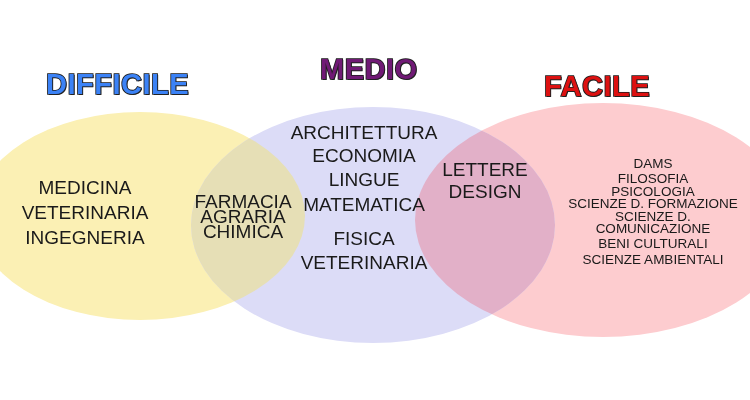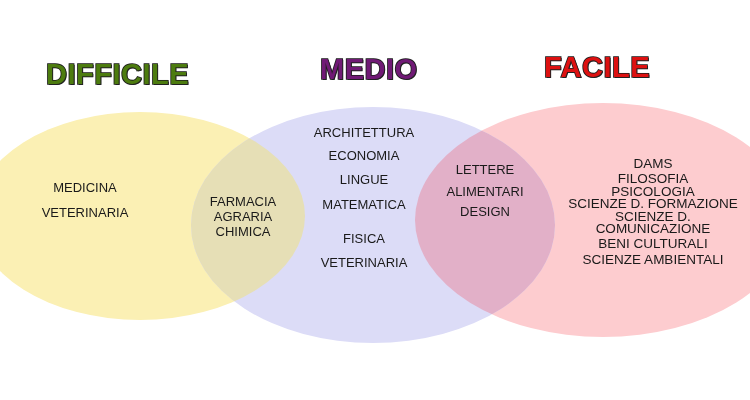--- a/index.html
+++ b/index.html
@@ -4,24 +4,24 @@
 <style>
   html, body { margin: 0; padding: 0; }
   body { width: 750px; height: 400px; overflow: hidden; background: #ffffff; position: relative; font-family: "Liberation Sans", sans-serif; }
   #venn { position: absolute; left: 0; top: 0; width: 750px; height: 400px; }
   .title {
     position: absolute; font-family: "Liberation Sans", sans-serif; font-weight: bold;
     font-size: 29px; letter-spacing: 0.5px;
     -webkit-text-stroke: 1.6px #1a1a1a; paint-order: stroke fill;
     text-shadow: 1px 1px 0 #222, 0 0 1px #222;
   }
-  .t-diff { left: 46px; top: 58px; color: #4d7c0f; }
+  .t-diff { left: 46px; top: 68px; color: #3b82f6; }
   .t-med { left: 320px; top: 53px; color: #701a75; }
-  .t-fac { left: 544px; top: 51px; color: #dd1111; }
-  .label-group { position: absolute; text-align: center; color: #1a1a1a; font-size: 13px; font-family: "Liberation Sans", sans-serif; }
+  .t-fac { left: 544px; top: 70px; color: #dd1111; }
+  .label-group { position: absolute; text-align: center; color: #1a1a1a; font-size: 19px; font-family: "Liberation Sans", sans-serif; }
   .label-group .it { display: block; white-space: nowrap; }
   .g-diff { left: 0; width: 170px; top: 180px; }
   .g-diff .it { height: 25px; line-height: 16px; }
   .g-diffmed { left: 193px; width: 100px; top: 194px; }
   .g-diffmed .it { height: 15px; line-height: 15px; }
   .g-med { left: 287px; width: 154px; top: 125px; }
   .g-med .it { line-height: 16px; }
   .g-medfac { left: 412px; width: 146px; top: 163px; }
   .g-medfac .it { line-height: 14px; }
   .g-fac { left: 553px; width: 200px; top: 158px; font-size: 13.5px; }
@@ -50,40 +50,40 @@
   </g>
 </svg>
 
 <div class="title t-diff">DIFFICILE</div>
 <div class="title t-med">MEDIO</div>
 <div class="title t-fac">FACILE</div>
 
 <div class="label-group g-diff">
   <span class="it">MEDICINA</span>
   <span class="it">VETERINARIA</span>
+  <span class="it">INGEGNERIA</span>
 </div>
 
 <div class="label-group g-diffmed">
   <span class="it">FARMACIA</span>
   <span class="it">AGRARIA</span>
   <span class="it">CHIMICA</span>
 </div>
 
 <div class="label-group g-med">
   <span class="it" style="height:23px">ARCHITETTURA</span>
   <span class="it" style="height:24px">ECONOMIA</span>
   <span class="it" style="height:25px">LINGUE</span>
   <span class="it" style="height:34px">MATEMATICA</span>
   <span class="it" style="height:24px">FISICA</span>
   <span class="it">VETERINARIA</span>
 </div>
 
 <div class="label-group g-medfac">
   <span class="it" style="height:22px">LETTERE</span>
-  <span class="it" style="height:20px">ALIMENTARI</span>
   <span class="it">DESIGN</span>
 </div>
 
 <div class="label-group g-fac">
   <span class="it" style="height:15px">DAMS</span>
   <span class="it">FILOSOFIA</span>
   <span class="it">PSICOLOGIA</span>
   <span class="it">SCIENZE D. FORMAZIONE</span>
   <span class="it">SCIENZE D.</span>
   <span class="it" style="height:15px">COMUNICAZIONE</span>

